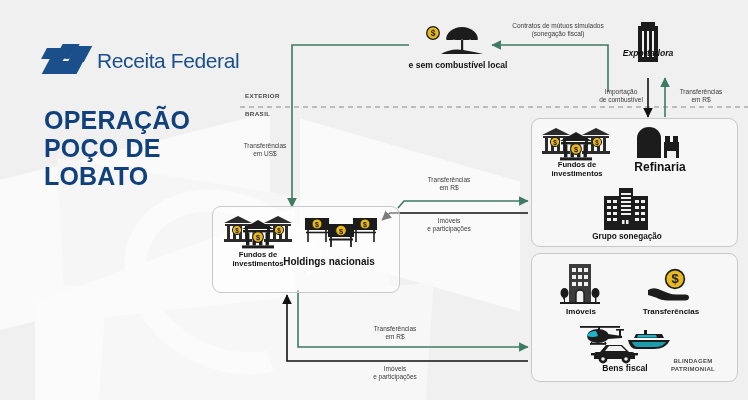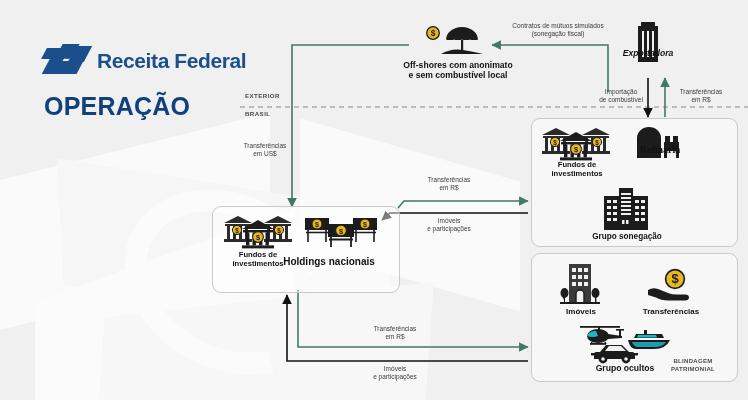--- a/index.html
+++ b/index.html
@@ -44,24 +44,24 @@
   #logo-row{display:flex;align-items:center;gap:7px;}
   .logo-mark{position:relative;width:46px;height:34px;flex:none;}
   .logo-mark i{position:absolute;background:#1a4f8b;display:block;}
   .lm1{left:0;top:4px;width:23px;height:11px;transform:skewX(-28deg);background:#1a4f8b;}
   .lm2{left:16px;top:0px;width:17px;height:10px;transform:skewX(-28deg);background:#2a63a5;}
   .lm3{left:28px;top:2px;width:16px;height:16px;transform:skewX(-28deg);background:#1a4f8b;}
   .lm4{left:2px;top:14px;width:14px;height:16px;transform:skewX(-28deg);background:#1a4f8b;}
   .lm5{left:14px;top:17px;width:22px;height:13px;transform:skewX(-28deg);background:#2a63a5;}
   .lm-hole{left:18px;top:6px;width:10px;height:9px;border-radius:50%;background:#f0f0f1;transform:none;}
   #logo-text{
-    font-size:21px;font-weight:bold;color:#1a4f8b;letter-spacing:-0.4px;
+    font-size:21px;font-weight:normal;color:#1a4f8b;letter-spacing:-0.4px;
     white-space:nowrap;
   }
-  #op-title{margin-top:14px;}
+  #op-title{margin-top:28px;}
   #op-l1,#op-l2{
     color:#10417c;font-weight:bold;letter-spacing:0.2px;line-height:1.12;
   }
   #op-l1{font-size:25px;}
   #op-l2{font-size:25px;}
 
   
   .node-label{
     position:absolute;text-align:center;font-weight:bold;
     color:#111;line-height:1.2;
@@ -104,20 +104,21 @@
           <i class="lm2"></i>
           <i class="lm3"></i>
         <i class="lm4"></i>
           <i class="lm5"></i>
           <i class="lm-hole"></i>
       </span>
       <span id="logo-text">Receita Federal</span>
     </div>
     <div id="op-title">
       <div id="op-l1">OPERAÇÃO</div>
+      <div id="op-l2">POÇO DE LOBATO</div>
     </div>
   </div>
 
   <svg id="wires" viewBox="0 0 748 400">
     <defs>
       <marker id="ahG" markerWidth="7" markerHeight="7" refX="5.6" refY="3" orient="auto">
           <path d="M0,0 L6,3 L0,6 z" fill="#3f7a62"></path>
         </marker>
       <marker id="ahK" markerWidth="7" markerHeight="7" refX="5.6" refY="3" orient="auto">
           <path d="M0,0 L6,3 L0,6 z" fill="#111"></path>
@@ -149,21 +150,20 @@
   <svg class="icon" style="left:425px;top:22px;width:66px;height:36px;" viewBox="0 0 66 36">
     <circle cx="8" cy="11" r="6.3" fill="#e8b820" stroke="#1c1c1c" stroke-width="1.3"></circle>
     <text x="8" y="14.3" font-size="8.5" font-weight="bold" text-anchor="middle" fill="#1c1c1c" font-family="Liberation Sans, sans-serif">$</text>
     <path d="M21,18 a16,13 0 0 1 32,0 z" fill="#1c1c1c"></path>
     <path d="M21,18 q4,4 8,0 q4,4 8,0 q4,4 8,0 q4,4 8,0" fill="#f0f0f1" opacity="0"></path>
     <path d="M21,18 q4,3.4 8,0 M29,18 q4,3.4 8,0 M37,18 q4,3.4 8,0 M45,18 q4,3.4 8,0" fill="none" stroke="#f0f0f1" stroke-width="1.1"></path>
     <rect x="36" y="18" width="2.2" height="12" fill="#1c1c1c"></rect>
     <path d="M16,32 q10,-6 22,-4 q12,2 20,4 z" fill="#1c1c1c"></path>
   </svg>
   <div class="node-label" style="left:378px;top:60px;width:160px;font-size:8.6px;">
-    <div>Off-shores com anonimato</div>
     <div>e sem combustível local</div>
   </div>
 
   <div class="edge-label" style="left:498px;top:22px;width:120px;">
     <div>Contratos de mútuos simulados</div>
     <div>(sonegação fiscal)</div>
   </div>
 
   <div class="edge-label" style="left:232px;top:142px;width:66px;">
     <div>Transferências</div>
@@ -231,21 +231,21 @@
   </div>
 
   <svg class="icon" style="left:635px;top:126px;width:48px;height:34px;" viewBox="0 0 48 34">
     <path d="M2,12 a12,11 0 0 1 24,0 L26,32 L2,32 z" fill="#1c1c1c"></path>
     <rect x="30" y="10" width="5" height="6" fill="#1c1c1c"></rect>
     <rect x="38" y="10" width="5" height="6" fill="#1c1c1c"></rect>
     <rect x="29" y="16" width="15" height="8" fill="#1c1c1c"></rect>
     <rect x="29" y="24" width="15" height="8" fill="#1c1c1c"></rect>
     <rect x="32" y="25" width="9" height="7" fill="#f0f0f1"></rect>
   </svg>
-  <div class="node-label" style="left:626px;top:144px;width:68px;font-size:10px;font-family:Liberation Serif, serif;">Refinaria</div>
+  <div class="node-label" style="left:626px;top:160px;width:68px;font-size:12px;">Refinaria</div>
 
   <svg class="icon" style="left:600px;top:188px;width:52px;height:42px;" viewBox="0 0 52 42">
     <rect x="4" y="8" width="16" height="34" fill="#1c1c1c"></rect>
     <rect x="32" y="8" width="16" height="34" fill="#1c1c1c"></rect>
     <rect x="19" y="0" width="14" height="42" fill="#1c1c1c"></rect>
     <g fill="#f0f0f1">
       <rect x="7" y="12" width="4" height="3"></rect>
         <rect x="13" y="12" width="4" height="3"></rect>
       <rect x="7" y="18" width="4" height="3"></rect>
         <rect x="13" y="18" width="4" height="3"></rect>
@@ -424,20 +424,20 @@
       <path d="M27,29 l4,-5 l12,0 l5,5 z" fill="#f0f0f1"></path>
       <path d="M18,30 L54,30 q3,0 3,4 L57,37 L16,37 L16,34 q0,-4 2,-4 z" fill="#1c1c1c"></path>
       <circle cx="25" cy="37" r="4.4" fill="#1c1c1c"></circle>
       <circle cx="25" cy="37" r="1.8" fill="#f0f0f1"></circle>
       <circle cx="48" cy="37" r="4.4" fill="#1c1c1c"></circle>
       <circle cx="48" cy="37" r="1.8" fill="#f0f0f1"></circle>
       <rect x="13" y="31" width="4" height="2.4" fill="#1c1c1c"></rect>
       <rect x="56" y="31" width="4" height="2.4" fill="#1c1c1c"></rect>
     </g>
   </svg>
-  <div class="node-label" style="left:577px;top:363px;width:96px;font-size:8.6px;">Grupo ocultos</div>
+  <div class="node-label" style="left:577px;top:363px;width:96px;font-size:8.6px;">Bens fiscal</div>
 
   <div class="shield-label" style="left:654px;top:358px;width:78px;">
     <div>BLINDAGEM</div>
     <div>PATRIMONIAL</div>
   </div>
 
 </div>
 
 </body></html>

